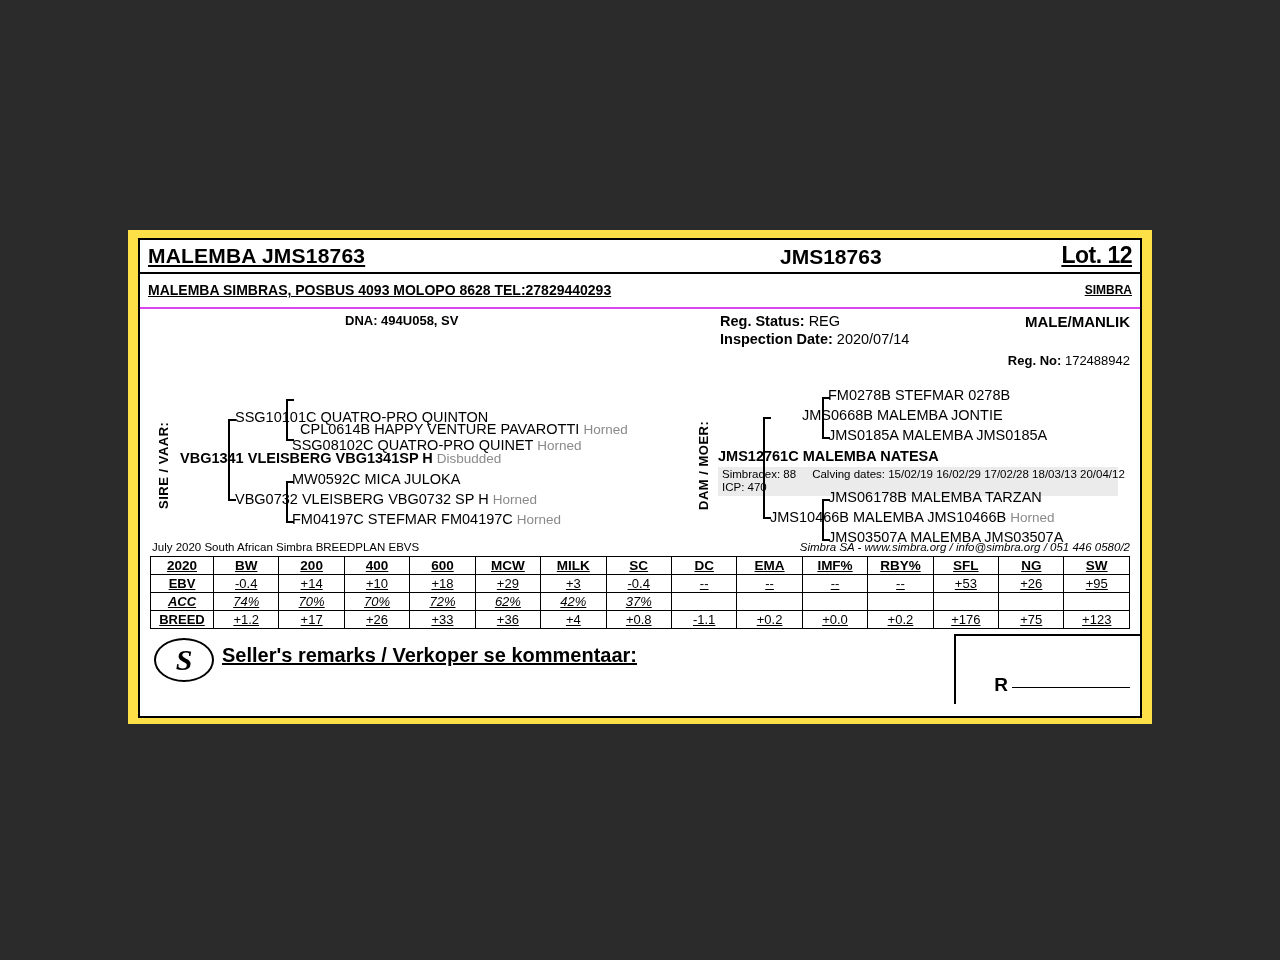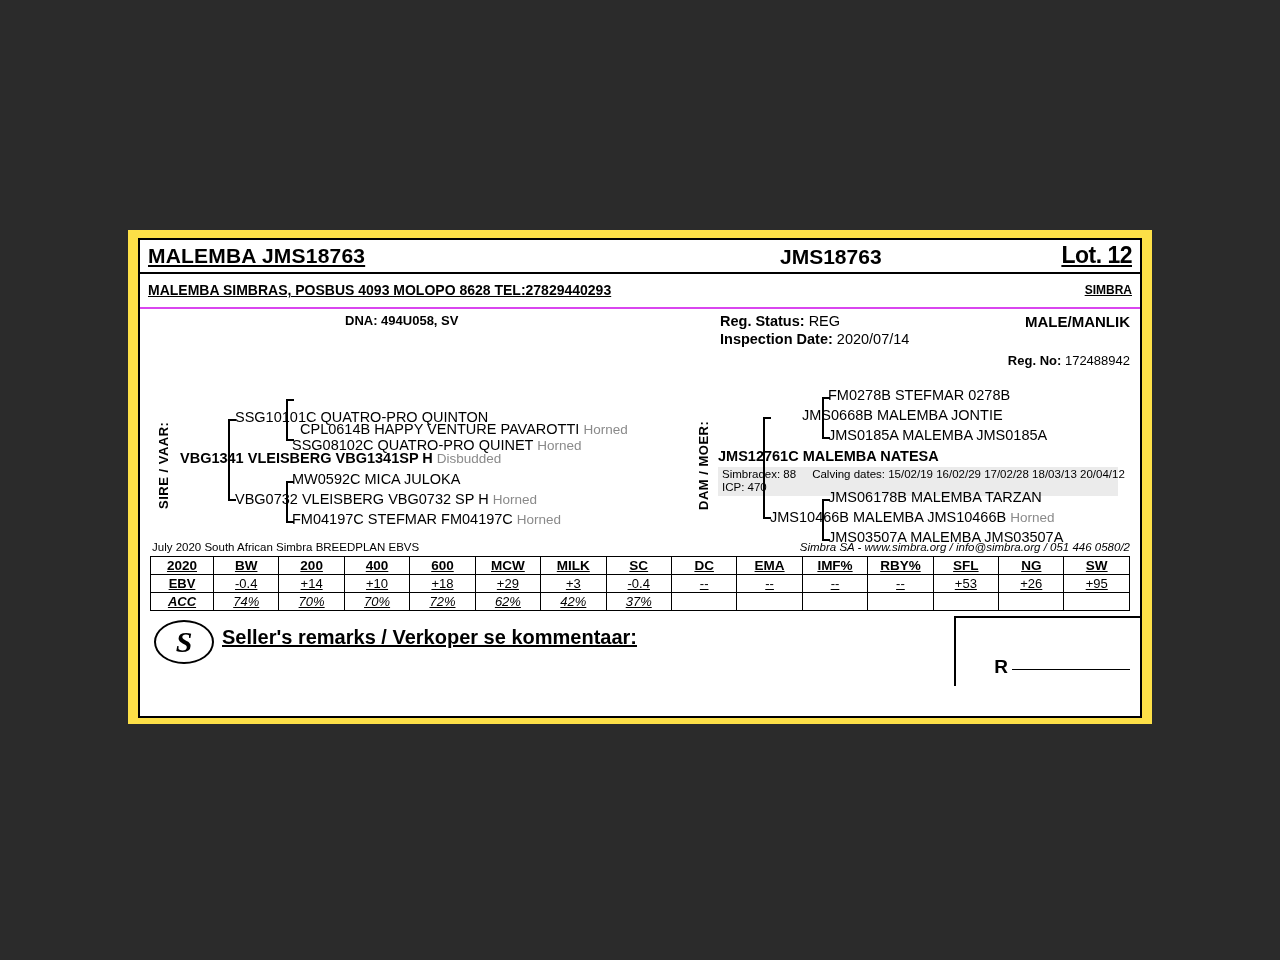--- a/index.html
+++ b/index.html
@@ -387,20 +387,37 @@
             <td>42%</td>
             <td>37%</td>
             <td></td>
             <td></td>
             <td></td>
             <td></td>
             <td></td>
             <td></td>
             <td></td>
           </tr>
+          <tr>
+            <td class="rowhdr">BREED</td>
+            <td>+1.2</td>
+            <td>+17</td>
+            <td>+26</td>
+            <td>+33</td>
+            <td>+36</td>
+            <td>+4</td>
+            <td>+0.8</td>
+            <td>-1.1</td>
+            <td>+0.2</td>
+            <td>+0.0</td>
+            <td>+0.2</td>
+            <td>+176</td>
+            <td>+75</td>
+            <td>+123</td>
+          </tr>
         </tbody>
     </table>
 
     <div class="remarks">
       <div class="logo">S</div>
       <div class="remarks-label">Seller's remarks / Verkoper se kommentaar:</div>
       <div class="remark-box">
         <div class="remark-r">
           <span>R</span><span class="remark-line"></span>
         </div>

